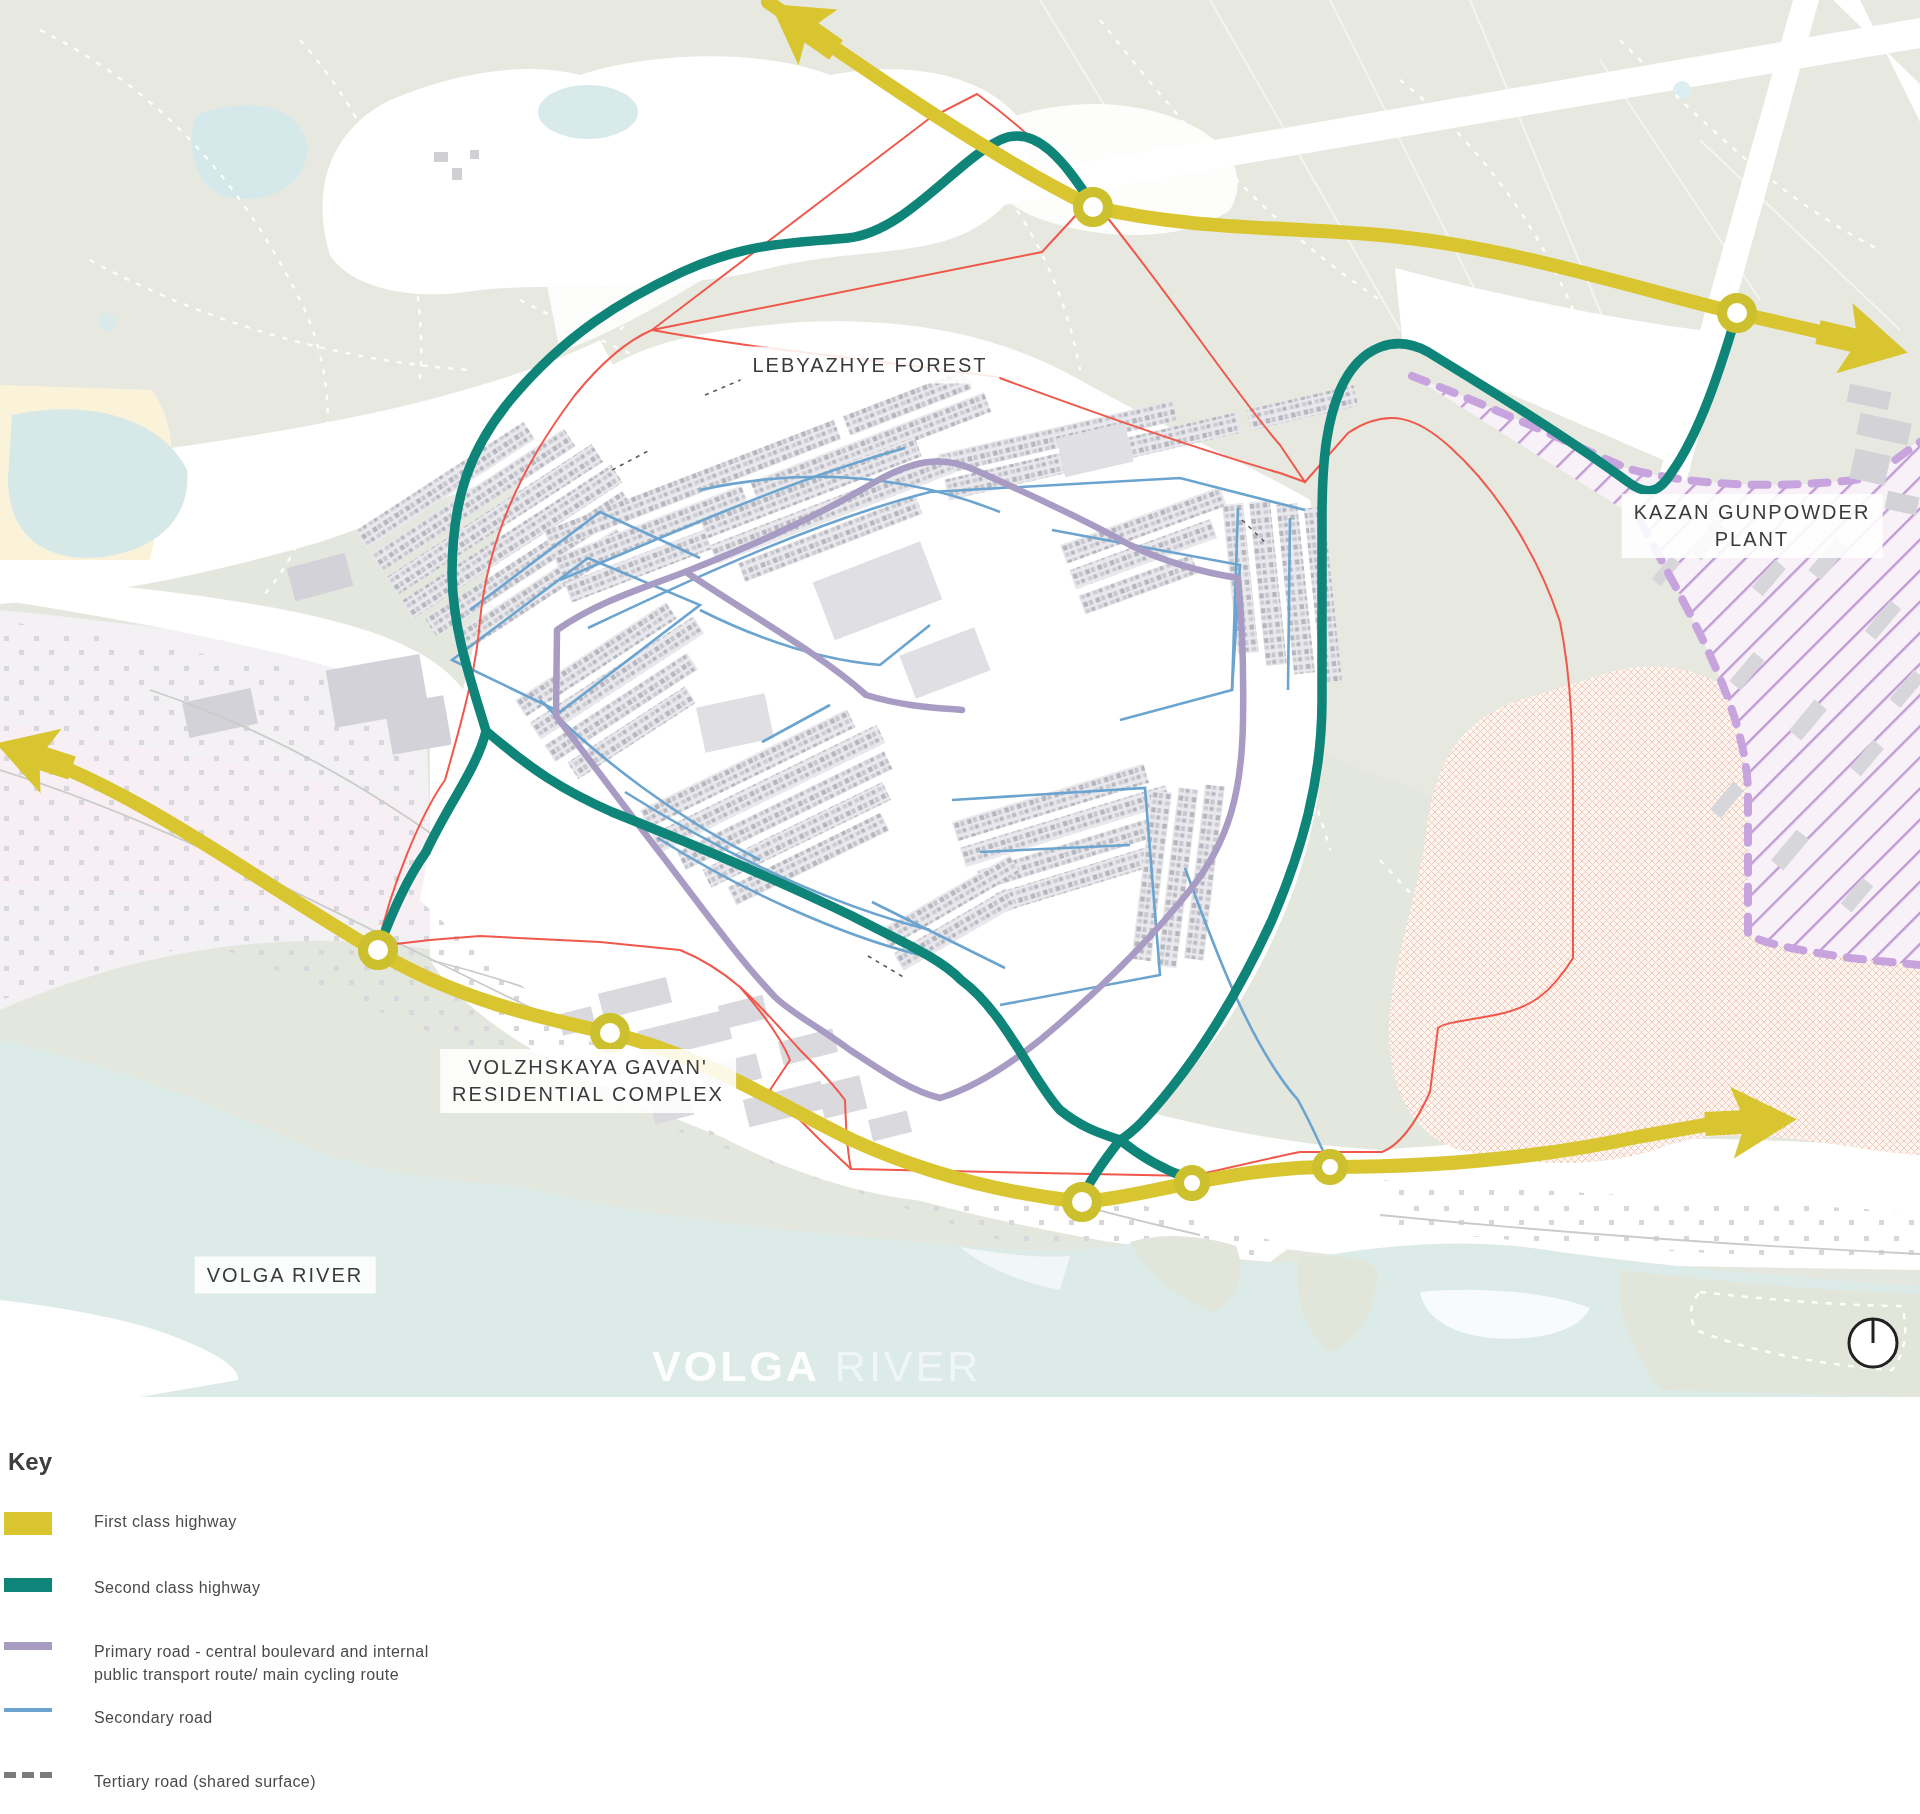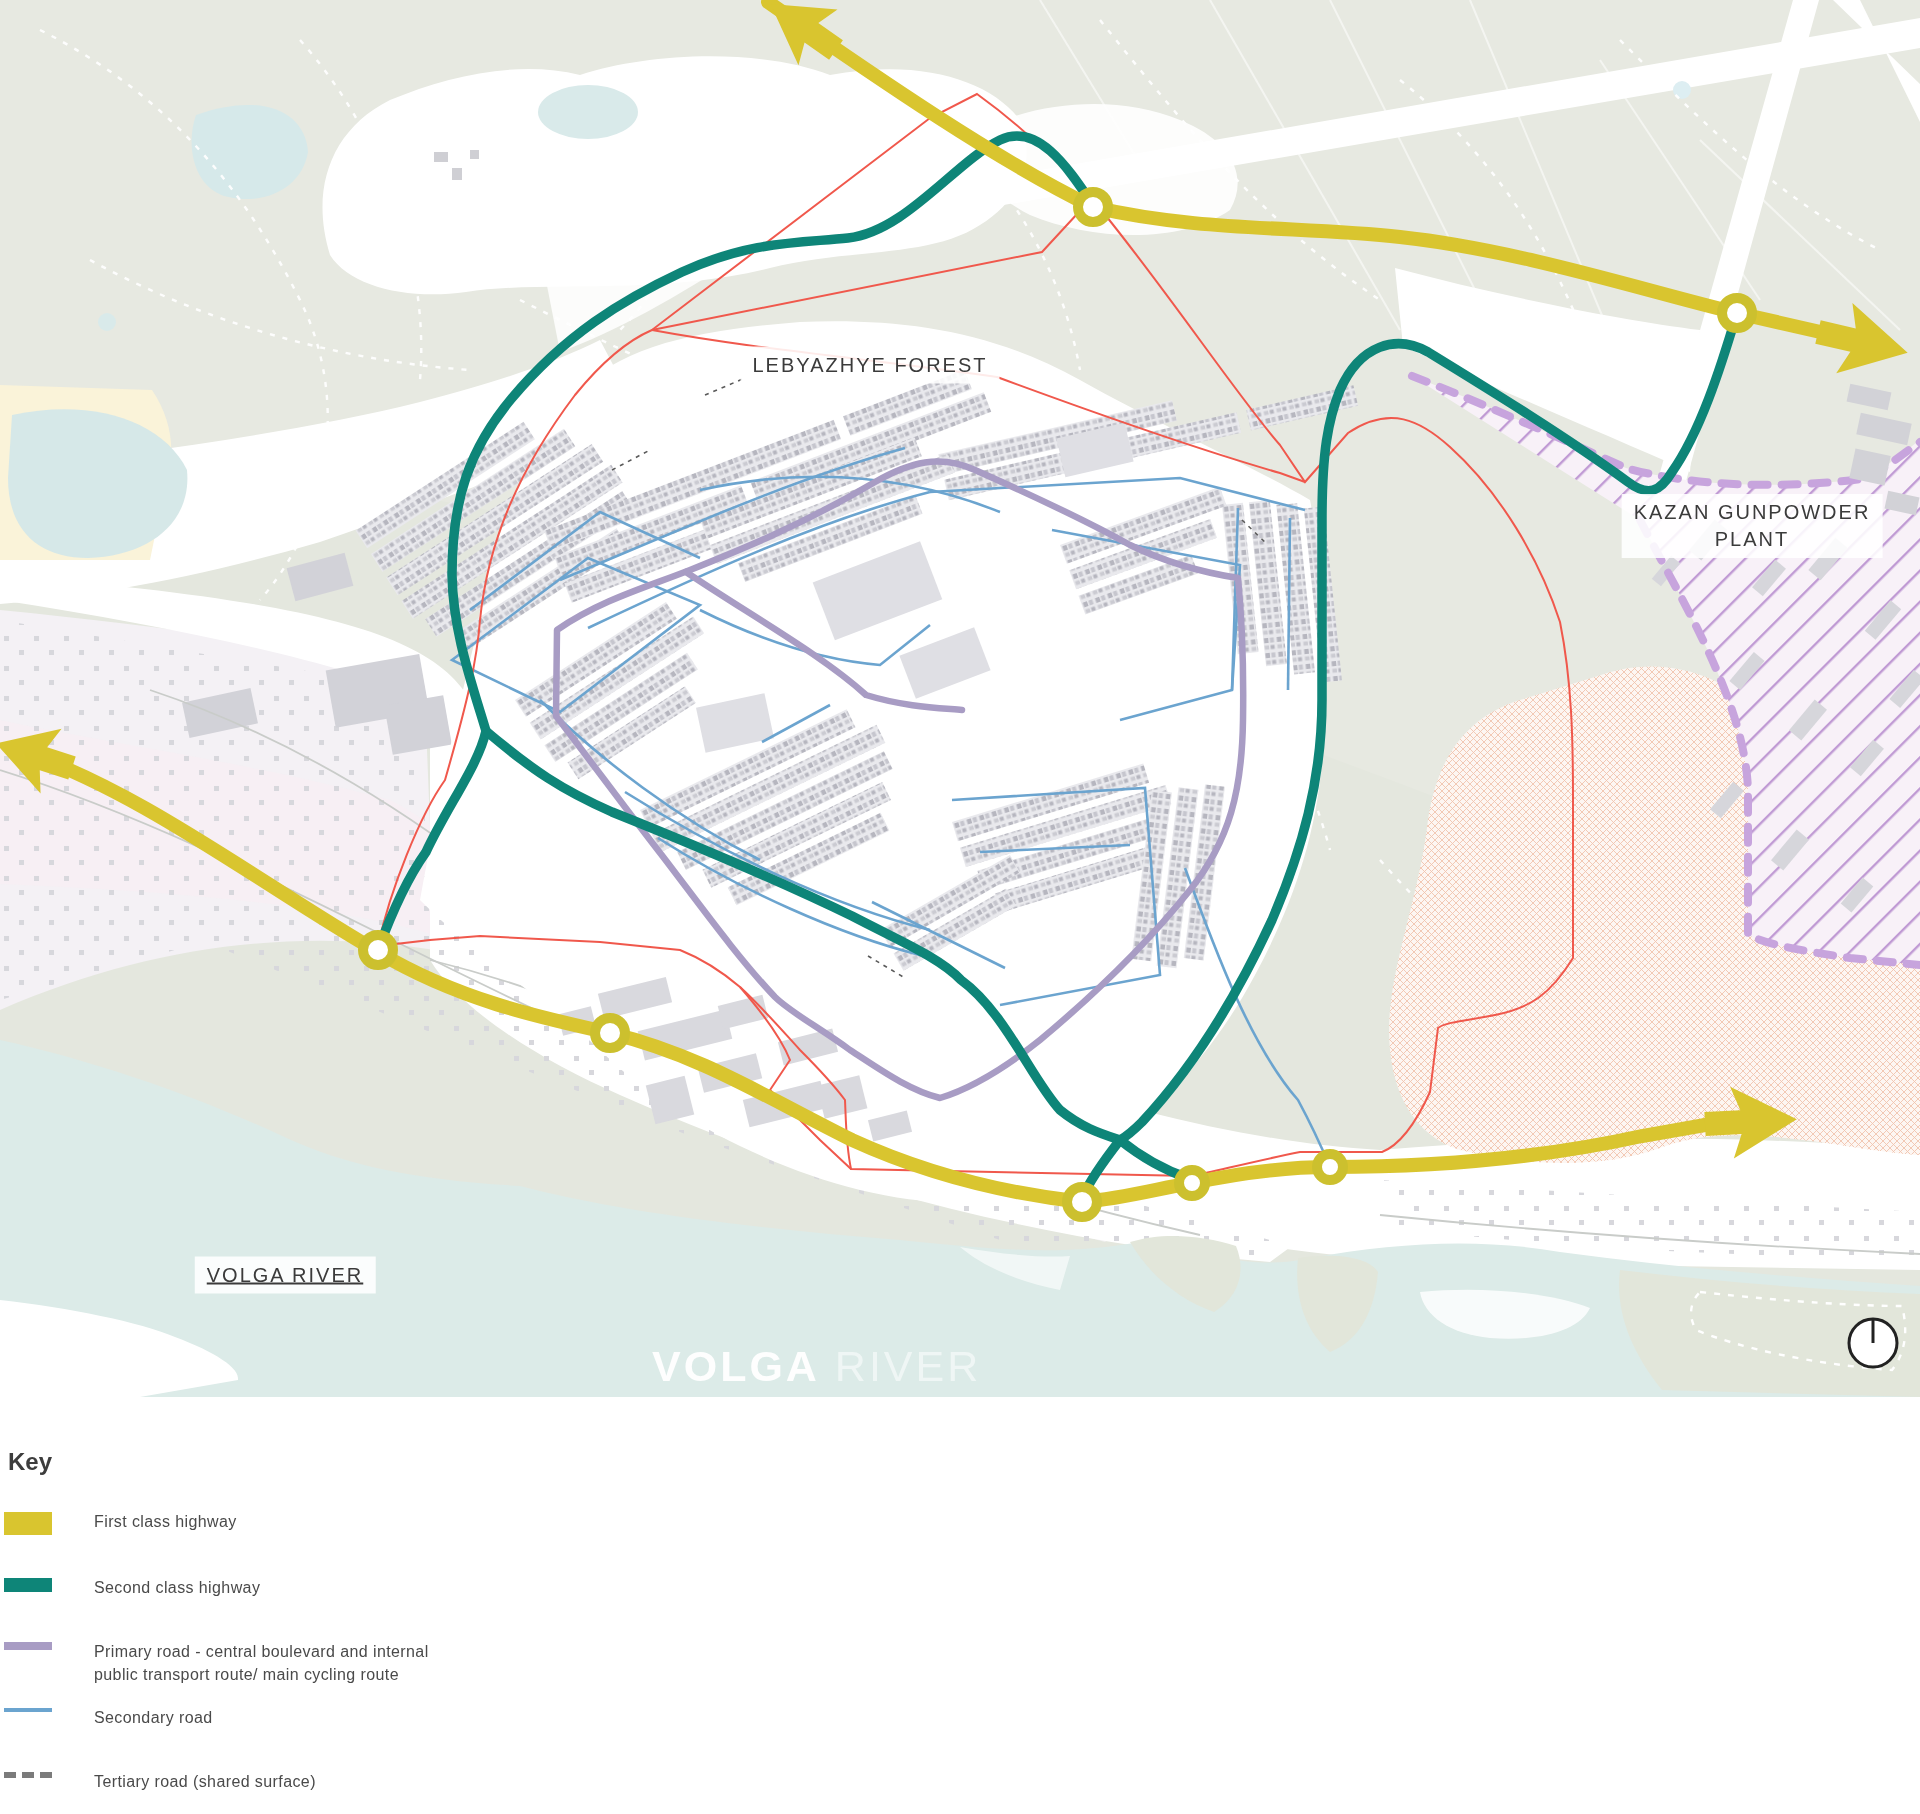--- a/index.html
+++ b/index.html
@@ -359,21 +359,25 @@
 </g>
 </svg>
 
 <div class="map-label" style="left:870px;top:365px;">
   <span>LEBYAZHYE FOREST</span>
 </div>
 <div class="map-label" style="left:1752px;top:526px;">
   <div>KAZAN GUNPOWDER</div>
   <div>PLANT</div>
 </div>
-<div class="map-label" style="left:285px;top:1275px;text-decoration:underline;">
+<div class="map-label" style="left:588px;top:1081px;">
+  <div>VOLZHSKAYA GAVAN'</div>
+  <div>RESIDENTIAL COMPLEX</div>
+</div>
+<div class="map-label" style="left:285px;top:1275px;">
   <span>VOLGA RIVER</span>
 </div>
 <div class="watermark">
   <span>VOLGA</span><span class="light"> RIVER</span>
 </div>
 </div>
 
 <div id="legend">
   <div class="legend-title">Key</div>
 

